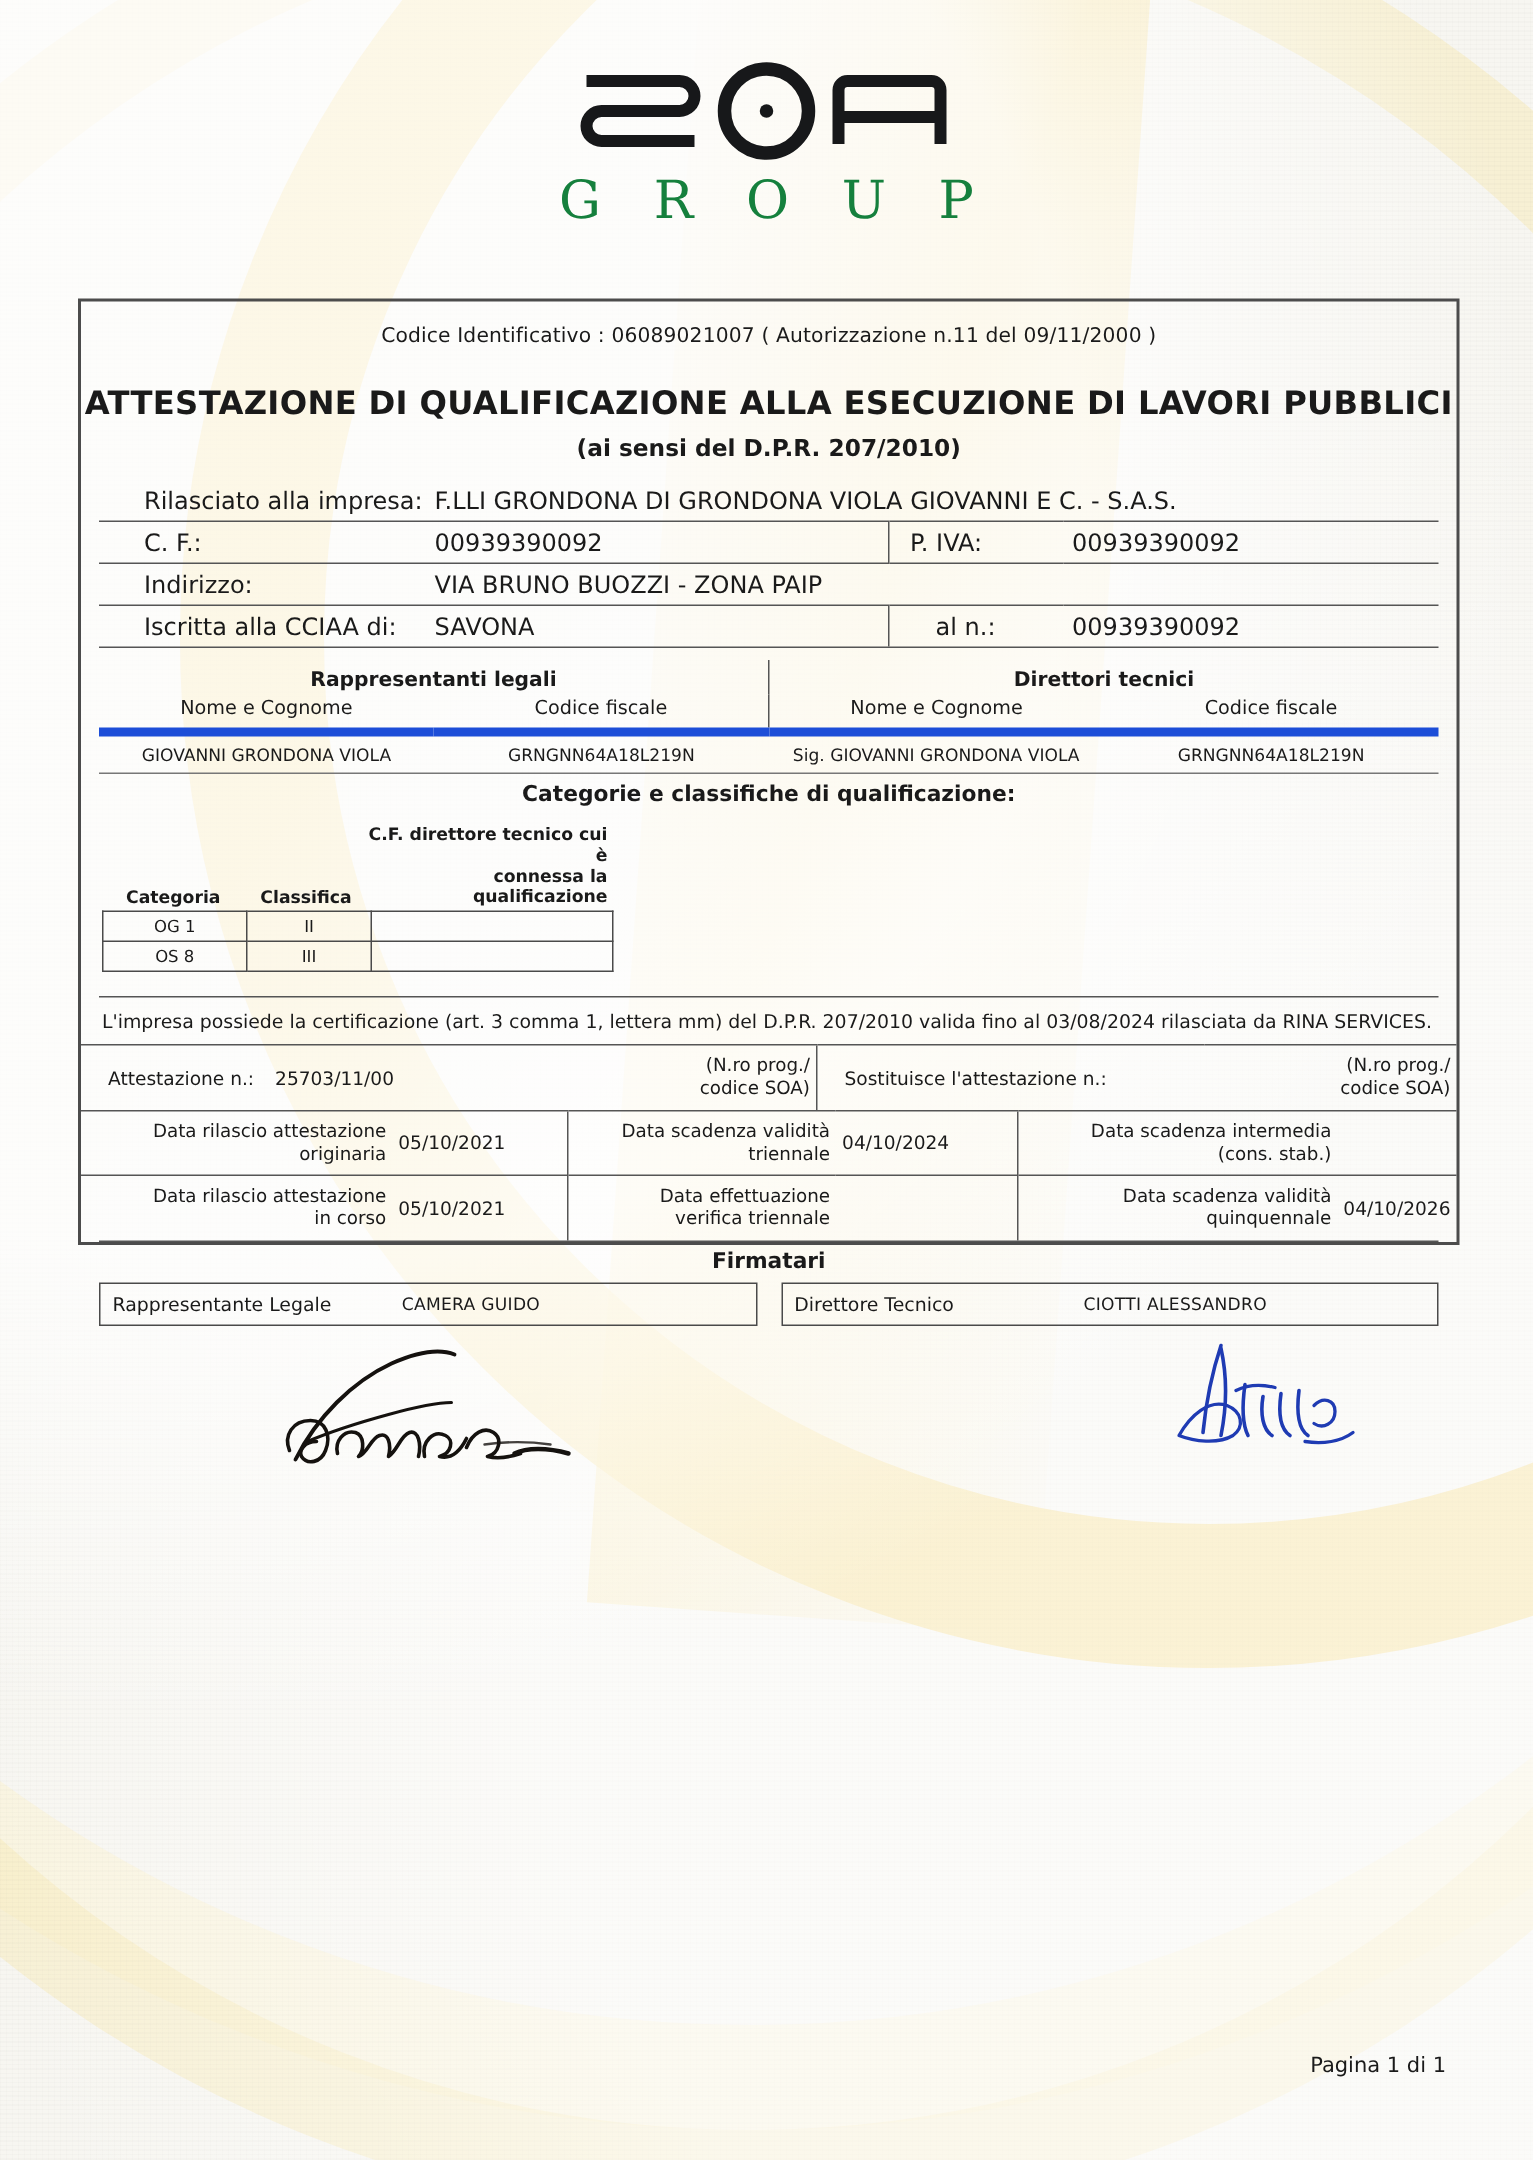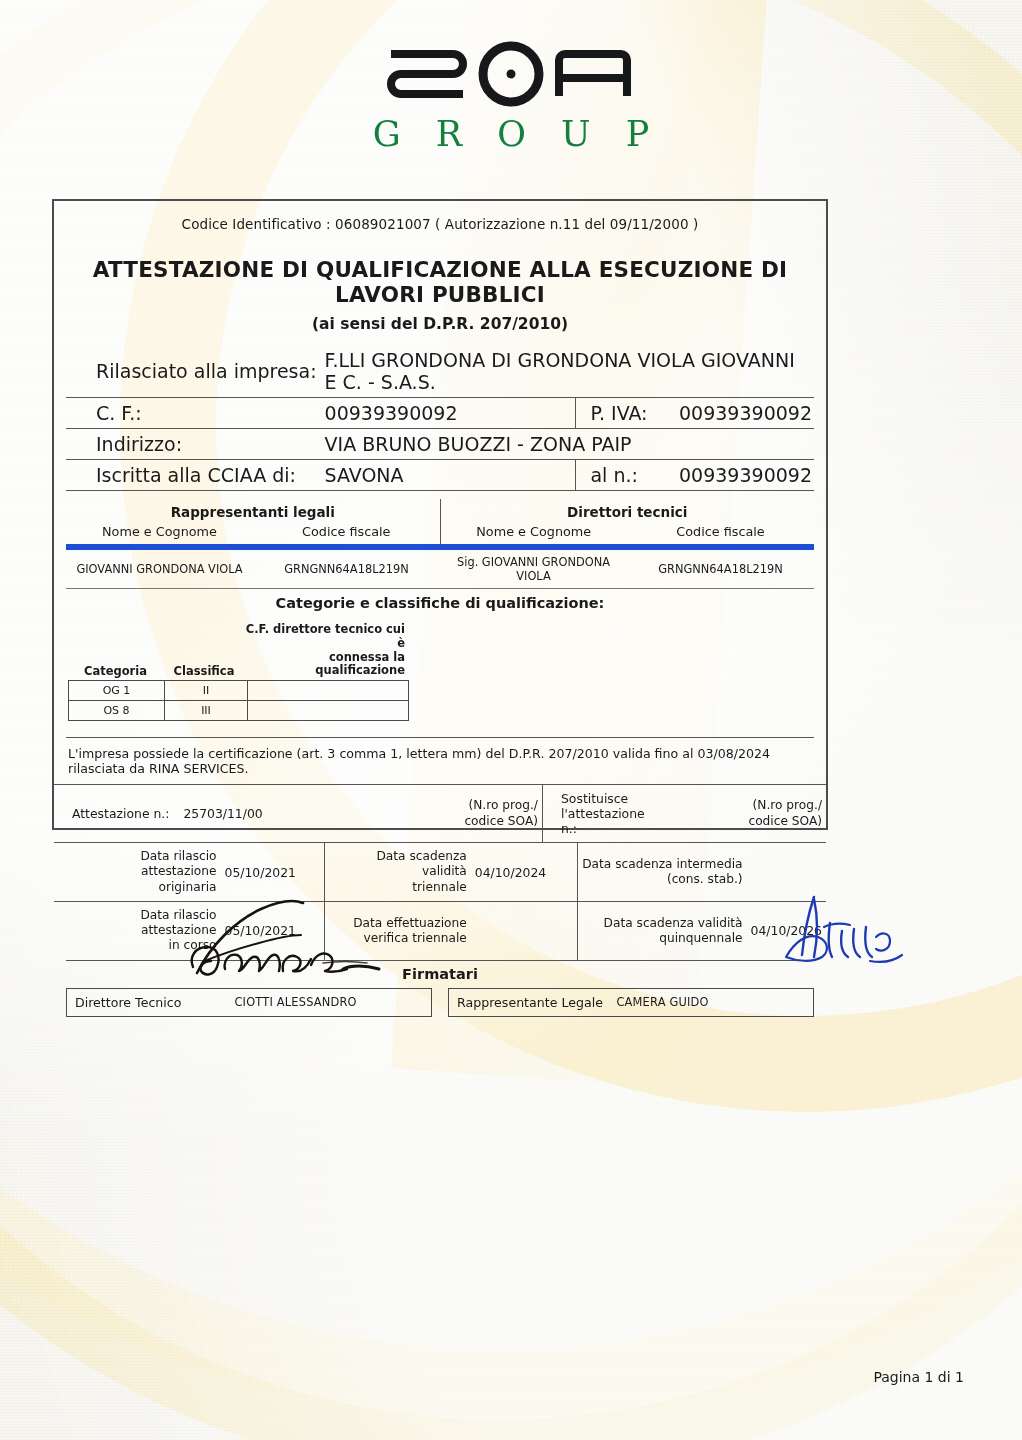--- a/index.html
+++ b/index.html
@@ -86,21 +86,21 @@
     letter-spacing: 12px;
     font-weight: 400;
     color:#15803d;
     text-indent: 12px;
   }
 
   
   #cert{
     position:absolute;
     left: 52px; top: 199px;
-    width: 776px; height: 631px;
+    width: 921px; height: 631px;
     border: 2px solid #4c4c4c;
     background: transparent;
     z-index: 4;
     box-sizing: border-box;
   }
 
   #codice{
     text-align:center;
     font-size: 13.5px;
     margin-top: 15px;
@@ -121,21 +121,21 @@
   }
 
   
   .rule{ border-top: 1.4px solid #555; }
   .rule-thin{ border-top: 1px solid #777; }
 
   table.blk{
     width: calc(100% - 24px);
     margin: 0 12px;
     border-collapse: collapse;
-    font-size: 19px;
+    font-size: 16px;
   }
   table.blk td{
     padding: 4px 2px 4px 6px;
     vertical-align: middle;
   }
   .lbl{ white-space: nowrap; }
   .vdiv{ border-left: 1.3px solid #555; }
   .hdiv td{ border-top: 1.3px solid #555; }
   .hdiv-thin td{ border-top: 6px solid #1d4ed8; }
 
@@ -296,21 +296,21 @@
       <td class="vdiv" style="width:100px; padding-left:14px">P. IVA:</td>
       <td>00939390092</td>
     </tr>
     <tr class="hdiv">
       <td class="lbl" style="padding-left:30px">Indirizzo:</td>
       <td colspan="3">VIA BRUNO BUOZZI - ZONA PAIP</td>
     </tr>
     <tr class="hdiv">
       <td class="lbl" style="padding-left:30px">Iscritta alla CCIAA di:</td>
       <td>SAVONA</td>
-      <td class="vdiv" style="padding-left:14px">al n.:</td>
+      <td class="vdiv" style="padding-left:31px">al n.:</td>
       <td>00939390092</td>
     </tr>
   </tbody>
     </table>
 
   <div class="rule" style="margin:0 12px"></div>
   <div style="height:8px"></div>
 
   <table id="people">
     <tbody>
@@ -427,26 +427,26 @@
     </tr>
   </tbody>
     </table>
 
   <div class="rule" style="margin:0 12px"></div>
 
   <div id="firmatari">Firmatari</div>
 
   <div id="sign-row">
     <div class="sign-box">
+      <span class="who">Rappresentante Legale</span>
+      <span class="nm">CAMERA GUIDO</span>
+    </div>
+    <div class="sign-box">
       <span class="who">Direttore Tecnico</span>
       <span class="nm">CIOTTI ALESSANDRO</span>
-    </div>
-    <div class="sign-box">
-      <span class="who">Rappresentante Legale</span>
-      <span class="nm">CAMERA GUIDO</span>
     </div>
   </div>
 </div>
 
 <svg class="sig" id="sig-left" width="240" height="110" viewBox="0 0 240 110">
   <g fill="none" stroke="#15120f" stroke-linecap="round" stroke-linejoin="round">
     <path d="M22 88 C36 60, 60 36, 86 24 C104 16, 118 14, 128 18" stroke-width="2.6"></path>
     <path d="M30 76 C44 70, 62 64, 84 58 C102 53, 116 50, 126 50" stroke-width="2"></path>
     <path d="M18 82 C14 72, 20 62, 32 62 C42 62, 46 72, 42 82 C39 90, 30 92, 26 86
              C24 82, 28 76, 36 76" stroke-width="2.4"></path>

